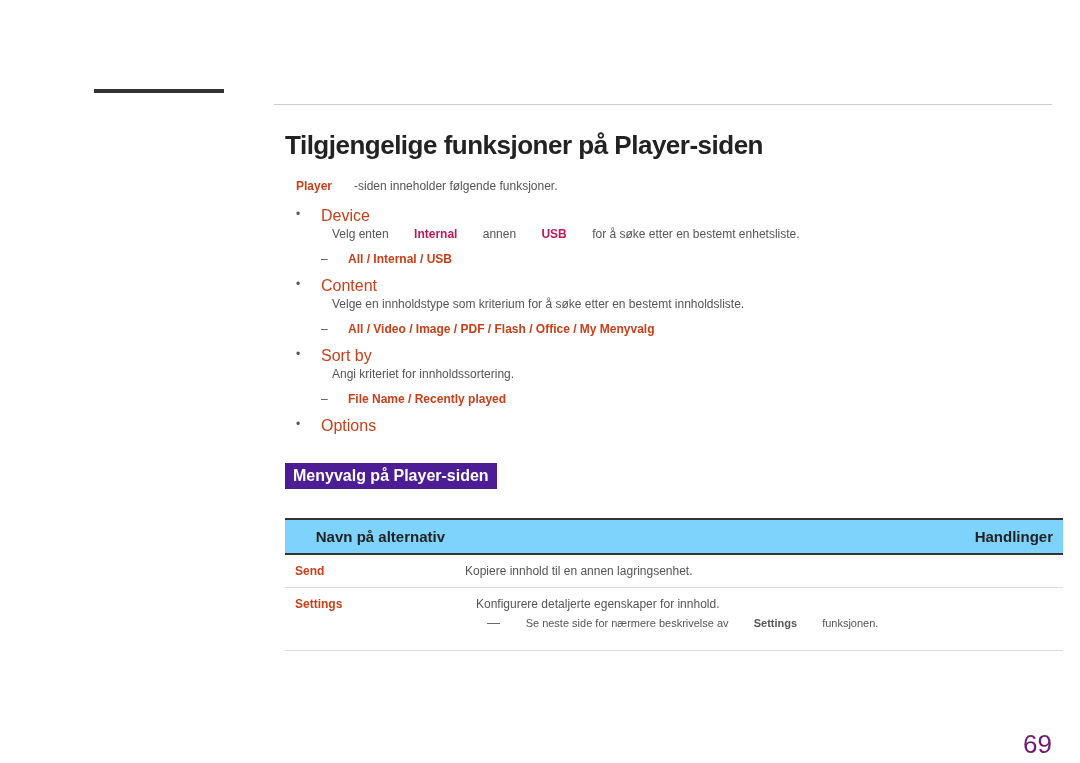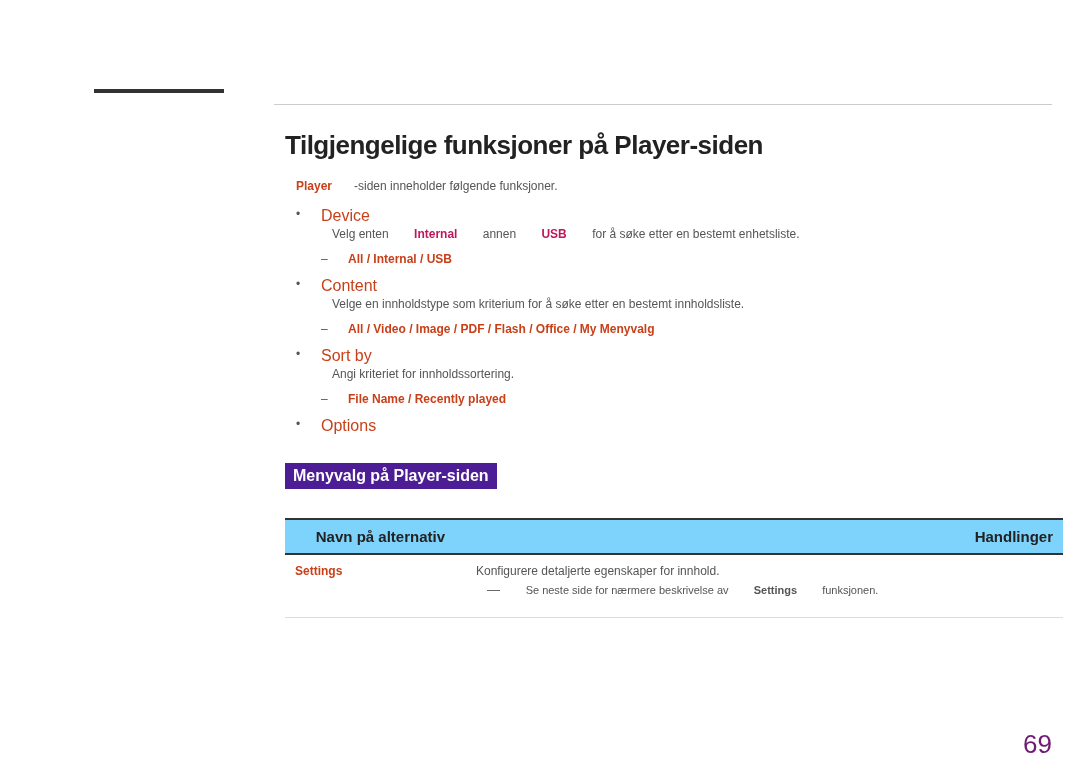--- a/index.html
+++ b/index.html
@@ -259,20 +259,24 @@
 
     <table class="menu-table">
       <thead>
         <tr>
           <th>Navn på alternativ</th>
           <th>Handlinger</th>
         </tr>
       </thead>
       <tbody>
         <tr>
+          <td class="name-col">Send</td>
+          <td>Kopiere innhold til en annen lagringsenhet.</td>
+        </tr>
+        <tr>
           <td class="name-col">Settings</td>
           <td>
             <span>Konfigurere detaljerte egenskaper for innhold.</span>
             <div class="settings-note">
               <span class="dash">— </span><span>Se neste side for nærmere beskrivelse av </span><span class="bold">Settings</span><span> funksjonen.</span>
             </div>
           </td>
         </tr>
       </tbody>
     </table>

